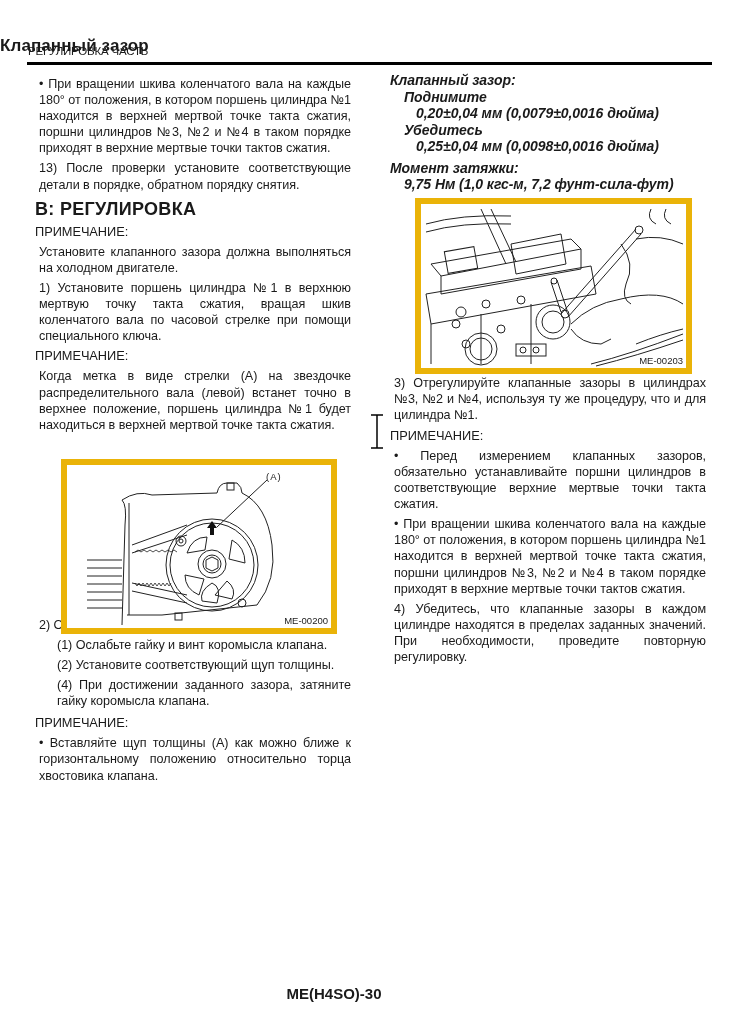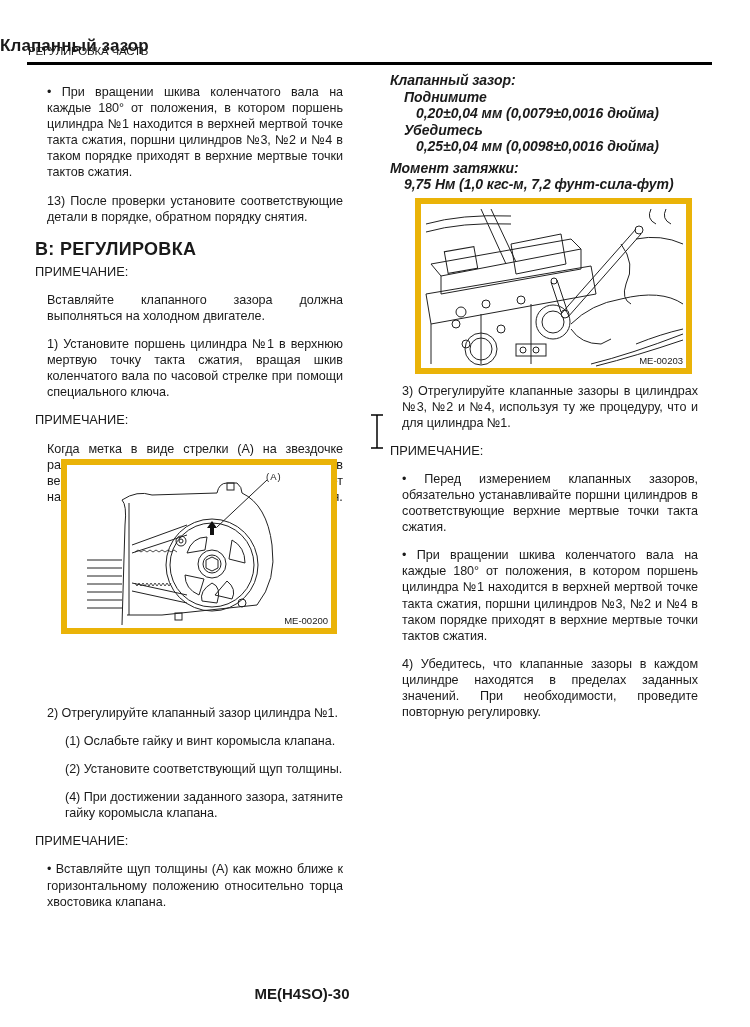--- a/index.html
+++ b/index.html
@@ -49,21 +49,21 @@
     .col-left {
       left: 35px;
       top: 72px;
       width: 320px;
     }
     .col-right {
       left: 390px;
       top: 72px;
       width: 320px;
     }
-    .p { margin: 12px; text-align: justify; }
+    .p { margin: 4px; text-align: justify; }
     .indent { padding-left: 18px; }
     .h-reg {
       font-size: 18px;
       font-weight: bold;
       line-height: 24px;
       margin: 2px 0 3px 0;
       letter-spacing: 0.3px;
     }
     .note-label {
       font-size: 12.8px;
@@ -93,20 +93,21 @@
     .spec.l2 { padding-left: 26px; }
     .spec.gap { margin-top: 5px; }
     .footer {
       position: absolute;
       left: 0;
       width: 604px;
       top: 985px;
       text-align: center;
       font-size: 15px;
       font-weight: bold;
+      padding-left: 32px;
     }
     .cursor {
       position: absolute;
       left: 368px;
       top: 414px;
       width: 18px;
       height: 36px;
     }
     svg { display: block; }
   </style>
@@ -115,21 +116,21 @@
 
 <div class="page-title">Клапанный зазор</div>
 <div class="section-label">РЕГУЛИРОВКА ЧАСТЬ</div>
 <div class="header-rule"></div>
 
 <div class="col col-left">
   <p class="p">• При вращении шкива коленчатого вала на каждые 180° от положения, в котором поршень цилиндра №1 находится в верхней мертвой точке такта сжатия, поршни цилиндров №3, №2 и №4 в таком порядке приходят в верхние мертвые точки тактов сжатия.</p>
   <p class="p">13) После проверки установите соответствующие детали в порядке, обратном порядку снятия.</p>
   <div class="h-reg">B:  РЕГУЛИРОВКА</div>
   <p class="note-label">ПРИМЕЧАНИЕ:</p>
-  <p class="p">Вставляйте клапанного зазора должна выполняться на холодном двигателе.</p>
+  <p class="p">Установите клапанного зазора должна выполняться на холодном двигателе.</p>
   <p class="p">1) Установите поршень цилиндра №1 в верхнюю мертвую точку такта сжатия, вращая шкив коленчатого вала по часовой стрелке при помощи специального ключа.</p>
   <p class="note-label">ПРИМЕЧАНИЕ:</p>
   <p class="p">Когда метка в виде стрелки (A) на звездочке распределительного вала (левой) встанет точно в верхнее положение, поршень цилиндра №1 будет находиться в верхней мертвой точке такта сжатия.</p>
 
   <div style="height:176px"></div>
 
   <p class="p">2) Отрегулируйте клапанный зазор цилиндра №1.</p>
   <div class="indent">
     <p class="p">(1) Ослабьте гайку и винт коромысла клапана.</p>
     <p class="p">(2) Установите соответствующий щуп толщины.</p>

